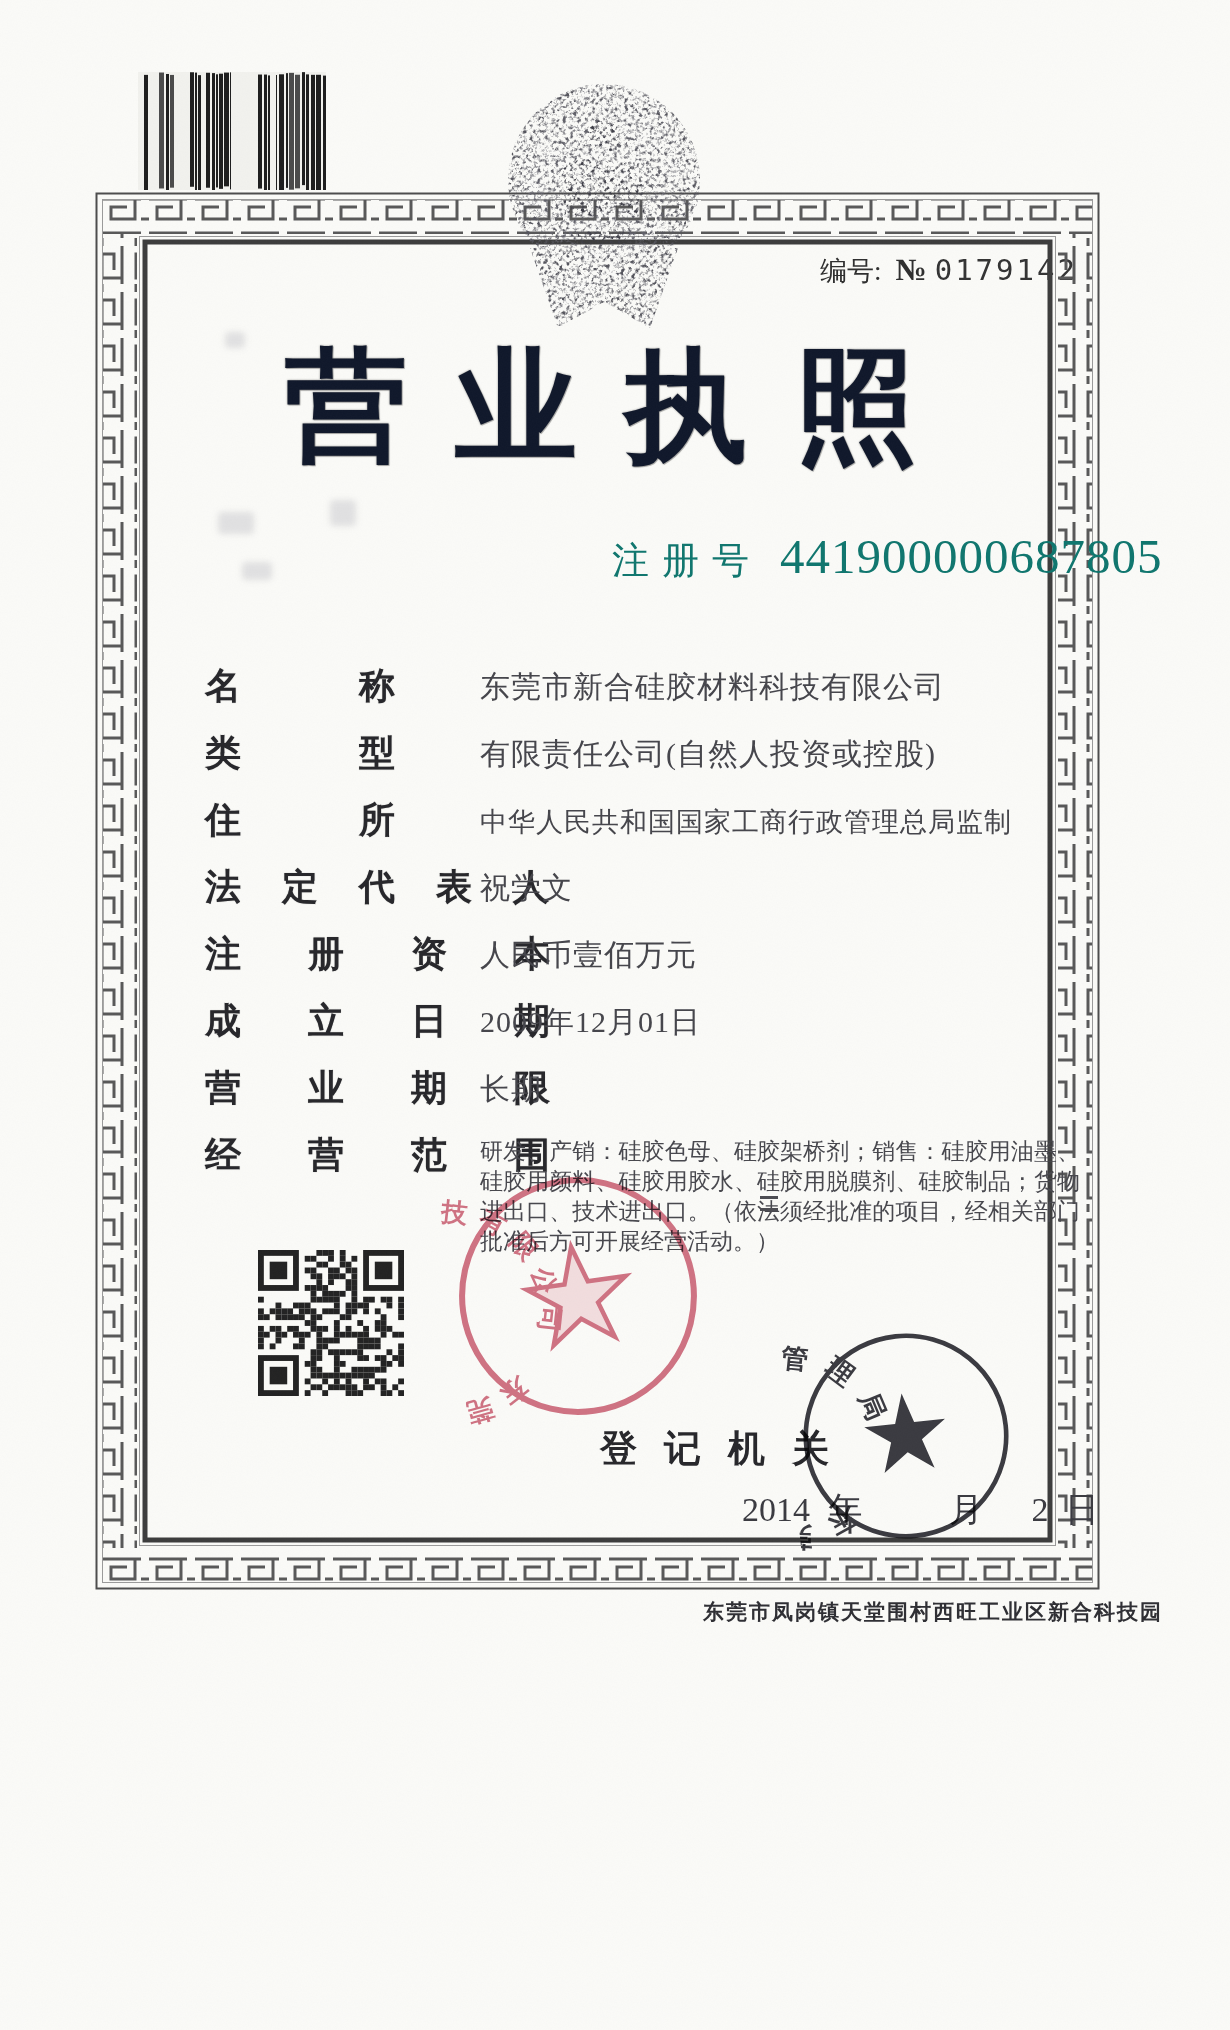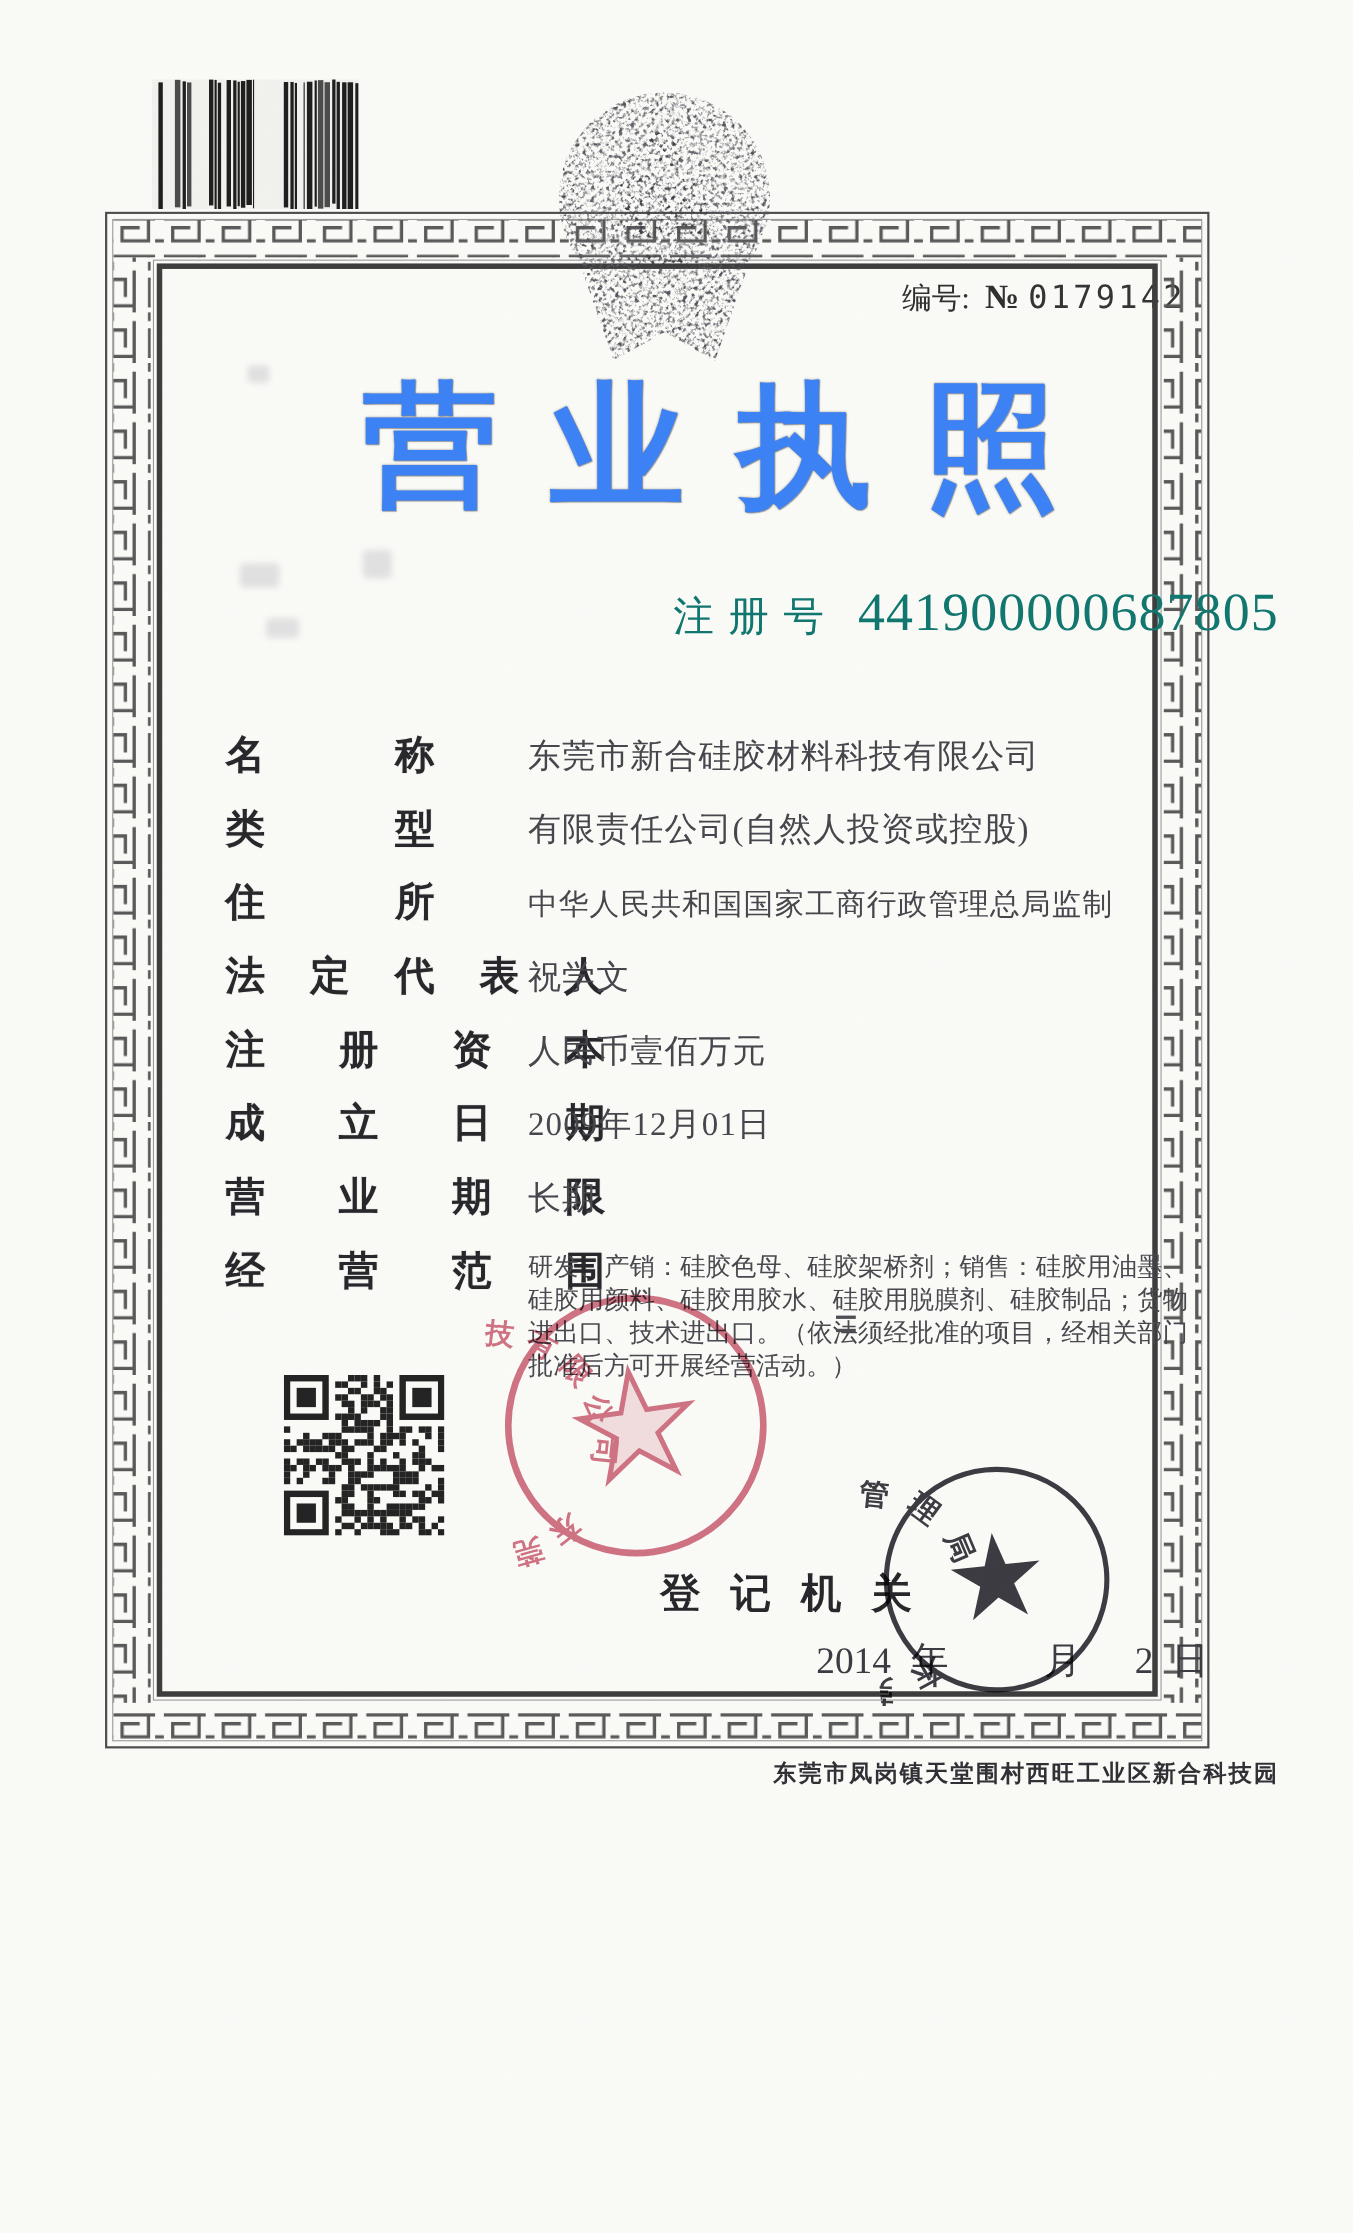--- a/index.html
+++ b/index.html
@@ -17,25 +17,24 @@
   .barcode{left:138px;top:72px;width:188px;height:118px;}
   .emblem{left:498px;top:76px;width:212px;height:272px;z-index:3;}
   .serial{left:820px;top:252px;width:300px;font-size:27px;color:#2e2e2e;white-space:nowrap;}
   .serial .nosym{font-weight:bold;font-size:31px;padding:0 8px 0 14px;}
   .serial .num{font-family:"DejaVu Sans Mono","Liberation Mono",monospace;font-size:29px;letter-spacing:3px;color:#333;}
   
   .frame{left:95px;top:192px;z-index:1;}
   
   .title{
     left:285px;top:340px;
-    font-size:122px;font-weight:900;color:#3b82f6;
+    font-size:122px;font-weight:900;color:#0f172a;
     letter-spacing:48px;white-space:nowrap;line-height:1.1;
     text-shadow:0 0 2px rgba(20,20,20,.55), 1px 1px 0 rgba(20,20,20,.25);
     z-index:2;
-    margin-left:45px;
   }
   
   .regline{left:612px;top:528px;white-space:nowrap;z-index:2;}
   .regline .reglabel{font-size:37px;font-weight:400;letter-spacing:13px;color:#0f766e;margin-top:48px;}
   .regline .regnum{font-size:49px;letter-spacing:1px;color:#0f766e;padding-left:14px;}
   
   .rows{left:205px;top:618px;width:880px;z-index:2;margin-top:44px;}
   .row{position:relative;height:67px;}
   .row.last{height:auto;}
   .flabel{

